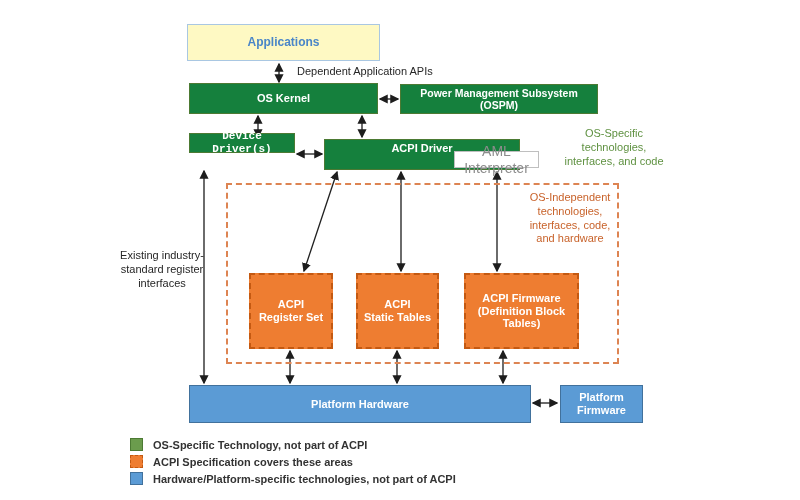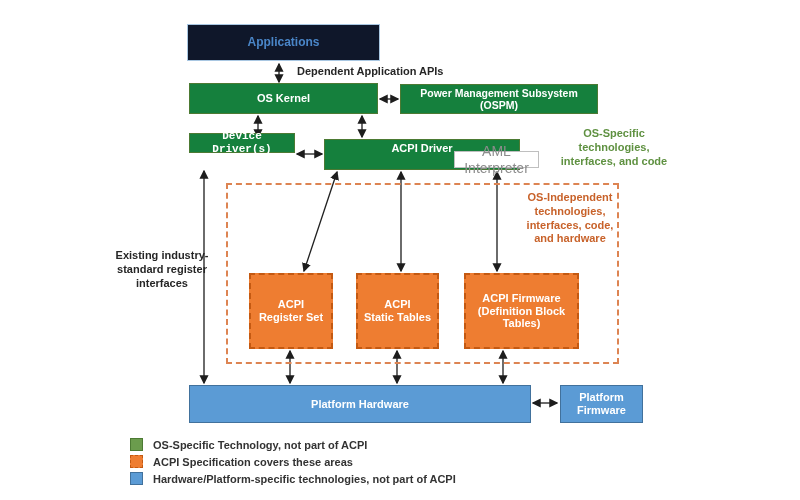--- a/index.html
+++ b/index.html
@@ -9,25 +9,25 @@
   }
   .box{
     position:absolute;display:flex;align-items:center;justify-content:center;
     text-align:center;font-weight:bold;color:#fff;white-space:pre-line;
     box-sizing:border-box;line-height:1.18;
   }
   .green{background:#15803d;border:1.5px solid #4c7a33;font-size:11px;}
   .blue{background:#5b9bd5;border:1.5px solid #41719c;font-size:11px;}
   .orange{background:#ee7d31;border:2px dashed #c45911;font-size:11px;}
   .annot{
-    position:absolute;font-weight:bold;font-size:11px;line-height:1.25;
+    position:absolute;font-weight:normal;font-size:11px;line-height:1.25;
     white-space:pre-line;text-align:center;
   }
   #applications{
-    left:187px;top:24px;width:193px;height:37px;background:#0f172a;
+    left:187px;top:24px;width:193px;height:37px;background:#fef9c3;
     border:1px solid #a9c7e2;color:#4a86c8;font-size:12px;
   }
   #os-kernel{left:189px;top:83px;width:189px;height:31px;}
   #pms{left:400px;top:84px;width:198px;height:30px;font-size:10.5px;}
   #device-drivers{left:189px;top:133px;width:106px;height:20px;font-family:Liberation Mono, monospace;}
   #acpi-driver{left:324px;top:139px;width:196px;height:31px;align-items:flex-start;padding-top:2px;}
   #aml-interpreter{
     left:454px;top:151px;width:85px;height:17px;background:#fff;
     border:1px solid #bfbfbf;color:#8c8c8c;font-weight:normal;font-size:14px;
   }

